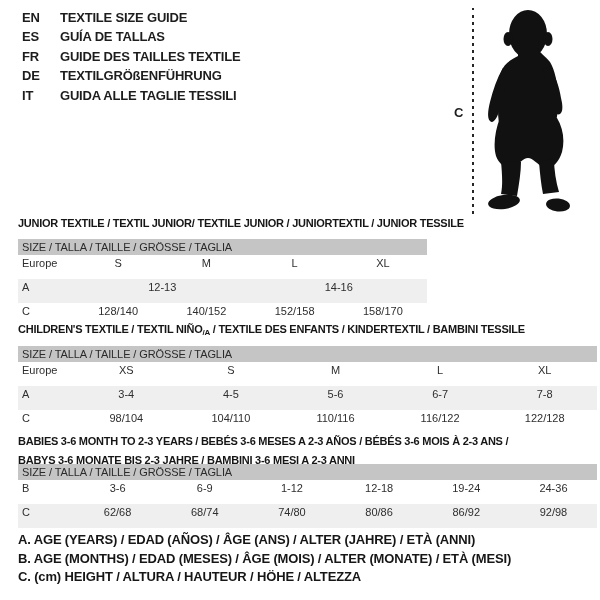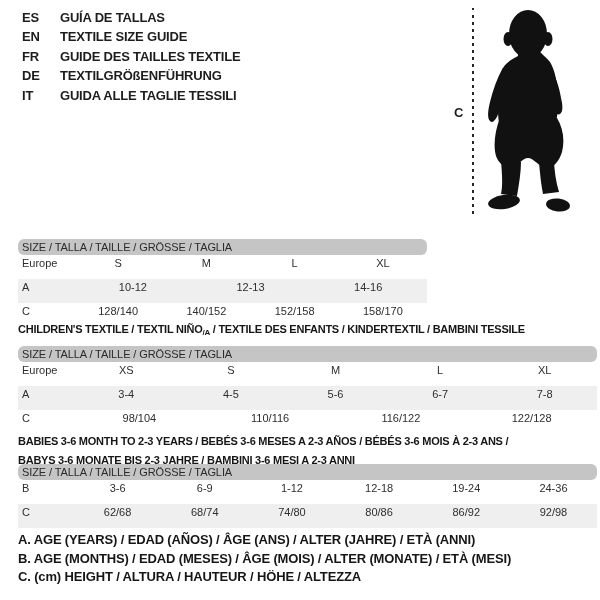--- a/index.html
+++ b/index.html
@@ -22,42 +22,42 @@
   .sec1-title { top:217px; }
   .sec2-title { top:323px; }
   .sec3-title { top:432px; line-height:19px; }
   .subA { font-size:8px; vertical-align:-2px; }
 
   
   .table { position:absolute; left:18px; font-size:11px; color:#2e2e2e; }
   .t1 { top:239px; width:409px; }
   .t2 { top:346px; width:579px; }
   .t3 { top:464px; width:579px; }
-  .band { background:#c5c5c5; height:16px; line-height:16px; padding-left:4px; color:#2a2a2a; letter-spacing:-0.1px;border-radius:6px; }
+  .band { background:#c5c5c5; height:16px; line-height:16px; padding-left:4px; color:#2a2a2a; letter-spacing:-0.1px; }
   .trow { display:flex; height:24px; line-height:17px; }
   .trow.stripe { background:#efefef; }
   .cell { flex:1; text-align:center; }
   .cell.label { flex:0 0 52px; text-align:left; padding-left:4px; }
 
   
   .notes { position:absolute; left:18px; top:531px; font-weight:bold; font-size:13px; line-height:18.6px; letter-spacing:-0.15px; color:#161616; }
 </style>
 </head>
 <body>
 
 <div class="canvas">
 
   <div class="lang-block">
     <div class="lang-row">
+      <span class="lang-code">EN</span>
+      <span class="lang-text">TEXTILE SIZE GUIDE</span>
+    </div>
+    <div class="lang-row">
       <span class="lang-code">ES</span>
       <span class="lang-text">GUÍA DE TALLAS</span>
-    </div>
-    <div class="lang-row">
-      <span class="lang-code">EN</span>
-      <span class="lang-text">TEXTILE SIZE GUIDE</span>
     </div>
     <div class="lang-row">
       <span class="lang-code">FR</span>
       <span class="lang-text">GUIDE DES TAILLES TEXTILE</span>
     </div>
     <div class="lang-row">
       <span class="lang-code">DE</span>
       <span class="lang-text">TEXTILGRÖßENFÜHRUNG</span>
     </div>
     <div class="lang-row">
@@ -86,32 +86,32 @@
 
       <path d="M24,155 C25,168 26,178 24,188 L40,190 C42,178 44,166 44,156 Z"></path>
 
       <path d="M62,156 C63,168 64,178 66,188 L82,186 C79,176 77,164 77,152 Z"></path>
 
       <ellipse cx="27" cy="196" rx="16" ry="7" transform="rotate(-8 27 196)"></ellipse>
       <ellipse cx="81" cy="199" rx="12" ry="6.5" transform="rotate(6 81 199)"></ellipse>
     </g>
   </svg>
 
+  <div class="sec-title sec1-title">JUNIOR TEXTILE / TEXTIL JUNIOR/ TEXTILE JUNIOR / JUNIORTEXTIL / JUNIOR TESSILE</div>
   <div class="table t1">
     <div class="band">SIZE / TALLA / TAILLE / GRÖSSE / TAGLIA</div>
     <div class="trow">
       <div class="cell label">Europe</div>
       <div class="cell">S</div>
       <div class="cell">M</div>
       <div class="cell">L</div>
       <div class="cell">XL</div>
     </div>
     <div class="trow stripe">
       <div class="cell label">A</div>
-      <div class="cell">10-12</div>
       <div class="cell">12-13</div>
       <div class="cell">14-16</div>
     </div>
     <div class="trow">
       <div class="cell label">C</div>
       <div class="cell">128/140</div>
       <div class="cell">140/152</div>
       <div class="cell">152/158</div>
       <div class="cell">158/170</div>
     </div>
@@ -134,20 +134,21 @@
       <div class="cell label">A</div>
       <div class="cell">3-4</div>
       <div class="cell">4-5</div>
       <div class="cell">5-6</div>
       <div class="cell">6-7</div>
       <div class="cell">7-8</div>
     </div>
     <div class="trow">
       <div class="cell label">C</div>
       <div class="cell">98/104</div>
+      <div class="cell">104/110</div>
       <div class="cell">110/116</div>
       <div class="cell">116/122</div>
       <div class="cell">122/128</div>
     </div>
   </div>
 
   <div class="sec-title sec3-title">
     <div>BABIES 3-6 MONTH TO 2-3 YEARS / BEBÉS 3-6 MESES A 2-3 AÑOS / BÉBÉS 3-6 MOIS À 2-3 ANS /</div>
     <div>BABYS 3-6 MONATE BIS 2-3 JAHRE / BAMBINI 3-6 MESI A 2-3 ANNI</div>
   </div>

